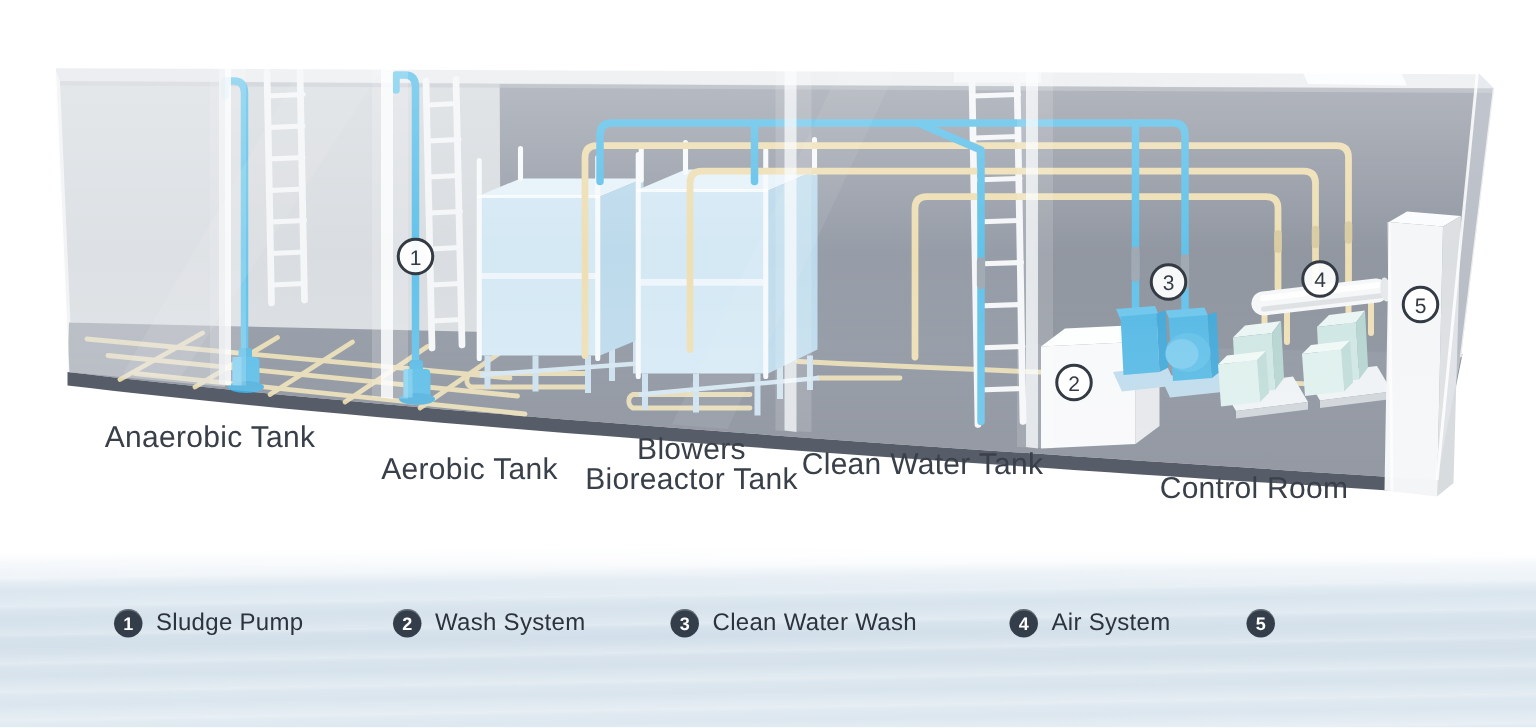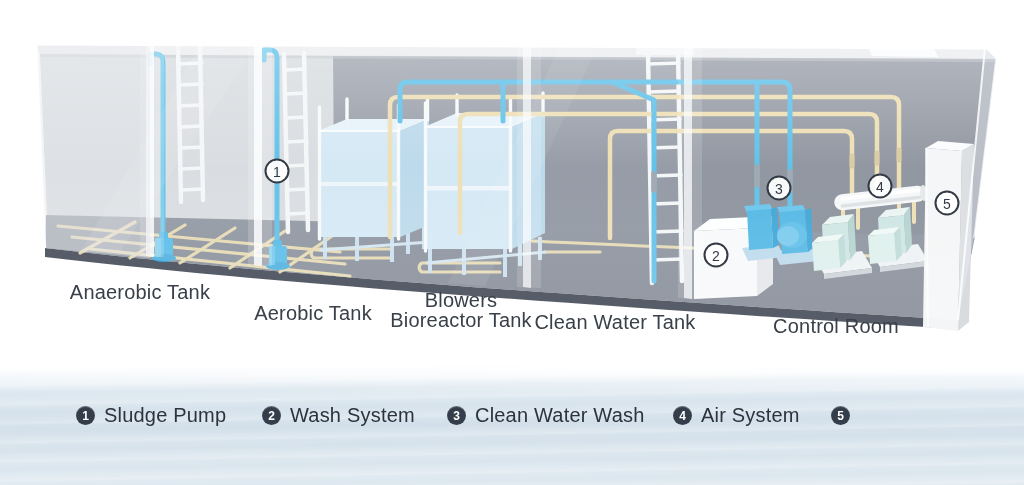--- a/index.html
+++ b/index.html
@@ -53,21 +53,21 @@
   .legend-item{
     position:absolute;top:406px;display:flex;align-items:center;gap:9px;
   }
   .legend-badge{
     width:19px;height:19px;border-radius:50%;background:#333e4a;
     color:#ffffff;font-size:12px;font-weight:bold;
     display:flex;align-items:center;justify-content:center;flex:0 0 auto;
     box-shadow:inset 0 1px 0 rgba(255,255,255,.25);
   }
   .legend-label{
-    color:#2c333d;font-size:20px;font-weight:500;letter-spacing:.2px;
+    color:#2c333d;font-size:16px;font-weight:500;letter-spacing:.2px;
     white-space:nowrap;line-height:19px;
   }
 </style>
 </head>
 <body>
 
 <div class="stage">
 
   <div class="water-bg"></div>
 
@@ -281,21 +281,21 @@
       <path d="M996,59 L974,238" stroke="#ffffff" stroke-width="1.5" opacity="0.7" fill="none"></path>
     </g>
   </svg>
 
   <div class="sec-label" style="left:140px;top:282px">Anaerobic Tank</div>
   <div class="sec-label" style="left:313px;top:303px">Aerobic Tank</div>
   <div class="sec-label" style="left:461px;top:290px">
     <span style="display:block">Blowers</span>
     <span style="display:block">Bioreactor Tank</span>
   </div>
-  <div class="sec-label" style="left:615px;top:312px">Clean Water Tank</div>
+  <div class="sec-label" style="left:615px;top:300px">Clean Water Tank</div>
   <div class="sec-label" style="left:836px;top:316px">Control Room</div>
 
   <div class="callout" style="left:277px;top:171px">1</div>
   <div class="callout" style="left:716px;top:255px">2</div>
   <div class="callout" style="left:779px;top:188px">3</div>
   <div class="callout" style="left:880px;top:186px">4</div>
   <div class="callout" style="left:947px;top:203px">5</div>
 
   <div class="legend-item" style="left:76px">
     <span class="legend-badge">1</span>

